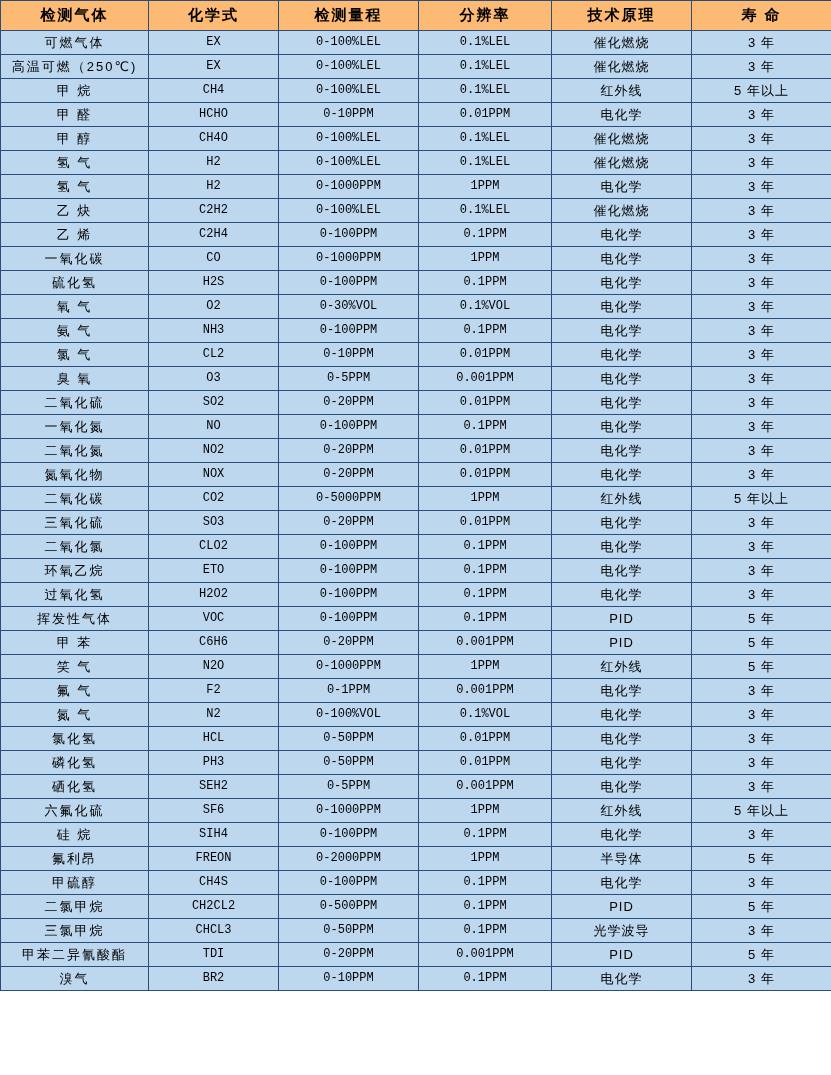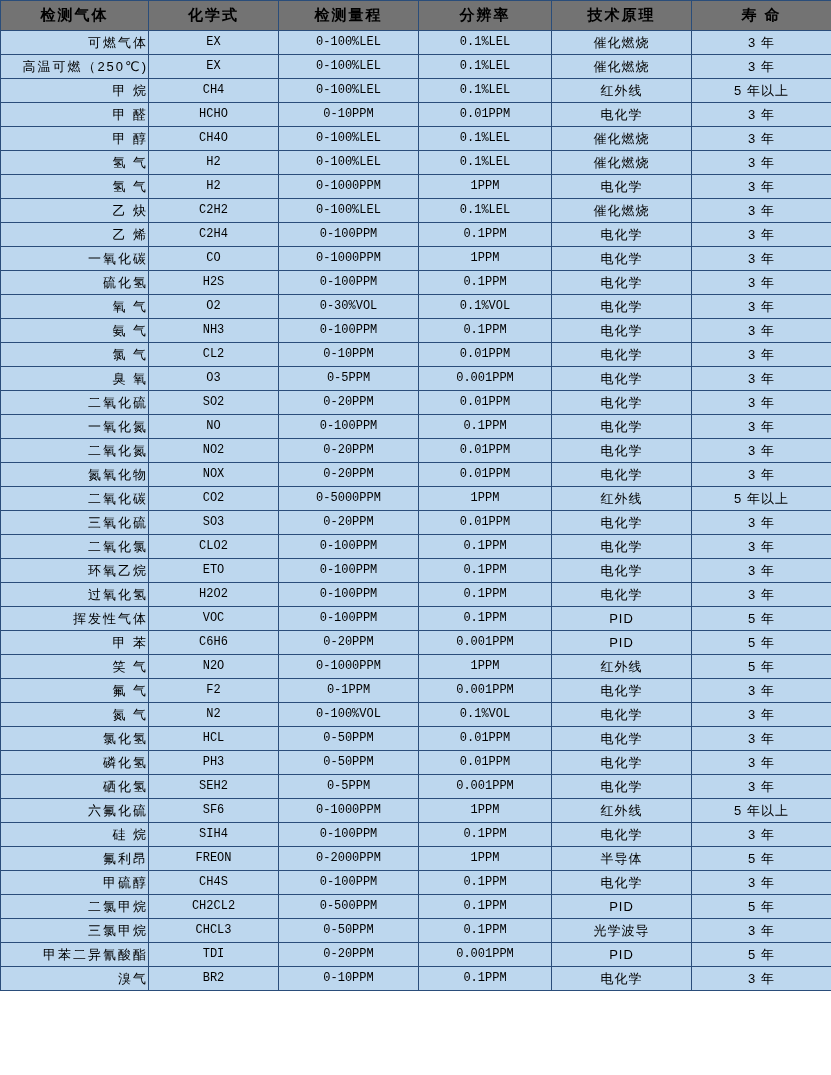--- a/index.html
+++ b/index.html
@@ -17,37 +17,36 @@
     table-layout: fixed;
   }
   #gas-table td, #gas-table th {
     border: 1px solid #2a4d7a;
     text-align: center;
     vertical-align: middle;
     color: #000000;
     padding: 0;
   }
   #gas-table thead th {
-    background: #737373;
+    background: #fdba74;
     height: 29px;
     font-size: 15px;
     font-weight: bold;
     letter-spacing: 2px;
   }
   #gas-table tbody td {
     background: #bdd7ee;
     height: 23px;
     font-size: 13px;
     line-height: 23px;
     white-space: nowrap;
     overflow: hidden;
   }
   #gas-table tbody td.col-name {
     letter-spacing: 2px;
-    text-align: right;
   }
   #gas-table tbody td.col-formula,
   #gas-table tbody td.col-range,
   #gas-table tbody td.col-res {
     font-family: "Liberation Mono", "DejaVu Sans Mono", monospace;
     font-size: 12px;
     letter-spacing: 0px;
   }
   #gas-table tbody td.col-tech,
   #gas-table tbody td.col-life {

